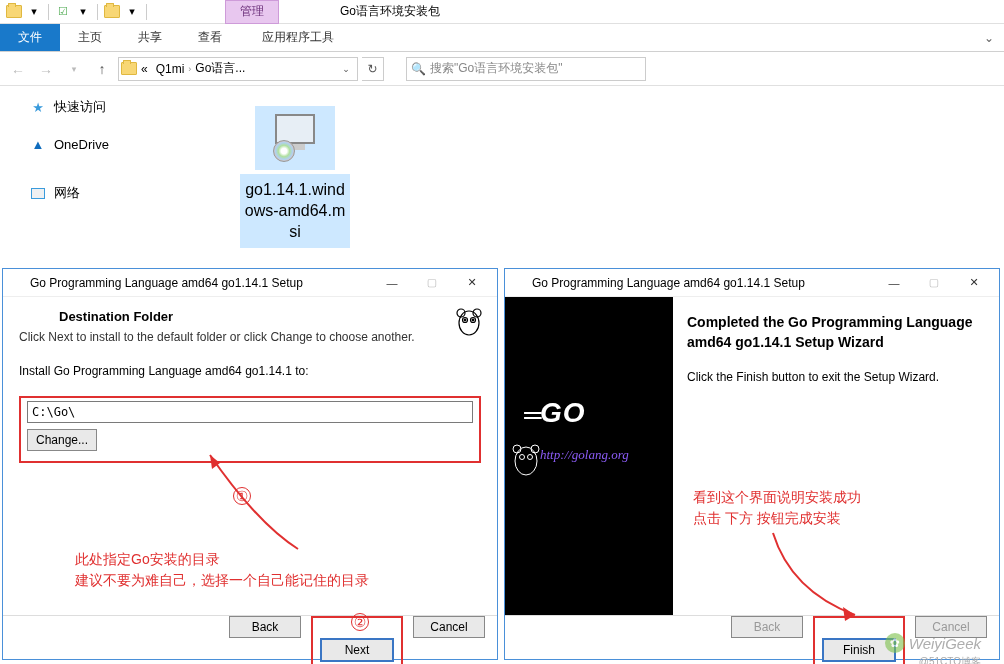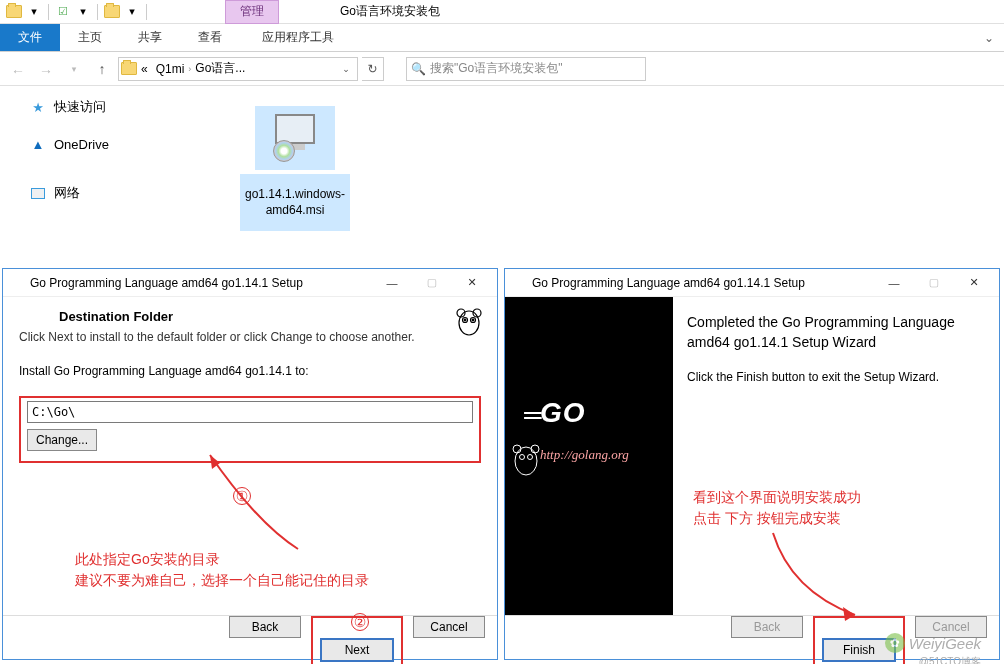--- a/index.html
+++ b/index.html
@@ -46,21 +46,21 @@
 
 .filearea { flex:1; padding:20px 30px; display:flex; }
 .fileitem { width:110px; text-align:center; }
 .fileitem.selected .thumb { background:#cde8ff; }
 .fileitem.selected .fname { background:#cde8ff; }
 .thumb { width:80px; height:64px; margin:0 auto 4px; display:flex; align-items:center; justify-content:center; border:1px solid transparent; }
 .installer-icon { position:relative; width:48px; height:48px; }
 .installer-icon .screen { width:40px; height:30px; border:2px solid #888; background:#e7eef5; margin:0 auto; }
 .installer-icon .base { width:20px; height:6px; background:#ccc; margin:0 auto; }
 .installer-icon .disc { position:absolute; bottom:0; left:2px; width:22px; height:22px; border-radius:50%; background:radial-gradient(circle,#fff 20%,#b0e0a0 40%,#b0d0f0 60%,#f0c0a0 80%); border:1px solid #999; }
-.fname { font-size:12px; color:#000; line-height:1.3; word-break:break-all; padding:13px 2px; }
+.fname { font-size:16px; color:#000; line-height:1.3; word-break:break-all; padding:6px 2px; }
 
 
 .dialogs { position:absolute; top:268px; left:0; width:1004px; height:396px; display:flex; gap:6px; padding:0 2px; }
 .dialog { border:1px solid #4a90d9; background:#fff; position:relative; width:496px; height:392px; display:flex; flex-direction:column; }
 .dlg-titlebar { height:28px; background:#fff; display:flex; align-items:center; padding:0 5px; border-bottom:1px solid #eee; }
 .dlg-titlebar .dlg-icon { width:16px; height:16px; margin-right:6px; }
 .go-icon { width:16px; height:16px; background:#7fd5eb; border-radius:50%; position:relative; }
 .dlg-titlebar .title { font-size:12px; flex:1; }
 .dlg-titlebar .winbtn { width:40px; height:22px; display:inline-flex; align-items:center; justify-content:center; color:#333; font-size:11px; font-family:Arial; }
 
@@ -83,24 +83,24 @@
 .dlg-btn { width:72px; height:22px; border:1px solid #888; background:#e9e9e9; font-size:12px; }
 .dlg-btn.primary { border:1px solid #3a76c4; box-shadow:0 0 0 1px #3a76c4; }
 .dlg-btn:disabled { color:#999; }
 .btn-highlight { border:2px solid #e03030; padding:21px 8px; display:inline-block; }
 
 
 .dlg2-body { flex:1; display:flex; }
 .dlg2-sidebar { width:168px; background:#000; color:#fff; position:relative; overflow:hidden; }
 .dlg2-sidebar .go-logo { position:absolute; top:100px; left:18px; font-style:italic; font-family:"Times New Roman",serif; font-size:28px; font-weight:bold; letter-spacing:1px; }
 .dlg2-sidebar .go-logo .lines { font-size:18px; letter-spacing:-2px; }
-.dlg2-sidebar .go-url { position:absolute; top:150px; left:35px; font-style:italic; font-family:"Times New Roman",serif; font-size:13px; color:#fca5a5; }
+.dlg2-sidebar .go-url { position:absolute; top:150px; left:35px; font-style:italic; font-family:"Times New Roman",serif; font-size:13px; color:#8b5cf6; }
 .dlg2-sidebar .gopher-sketch { position:absolute; top:140px; left:4px; width:34px; height:40px; }
 .dlg2-main { flex:1; padding:16px 14px; position:relative; }
-.dlg2-main h2 { font-size:14px; font-weight:normal; margin-bottom:18px; line-height:1.4; }
+.dlg2-main h2 { font-size:14px; font-weight:bold; margin-bottom:18px; line-height:1.4; }
 .dlg2-main .body-text { font-size:12px; }
 
 .watermark { position:absolute; right:18px; bottom:6px; display:flex; align-items:center; gap:4px; opacity:.6; pointer-events:none; }
 .watermark .wico { width:20px; height:20px; border-radius:50%; background:#7cc14a; display:flex; align-items:center; justify-content:center; color:#fff; font-size:12px; }
 .watermark .wtext { font-size:15px; color:#777; font-style:italic; }
 .watermark-sub { position:absolute; right:18px; bottom:-10px; font-size:10px; color:#aaa; }
 
 </style>
 </head>
 <body>

